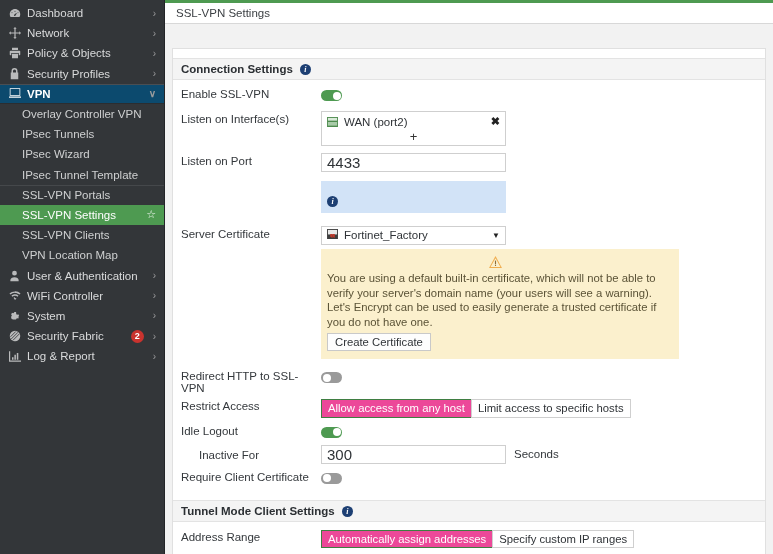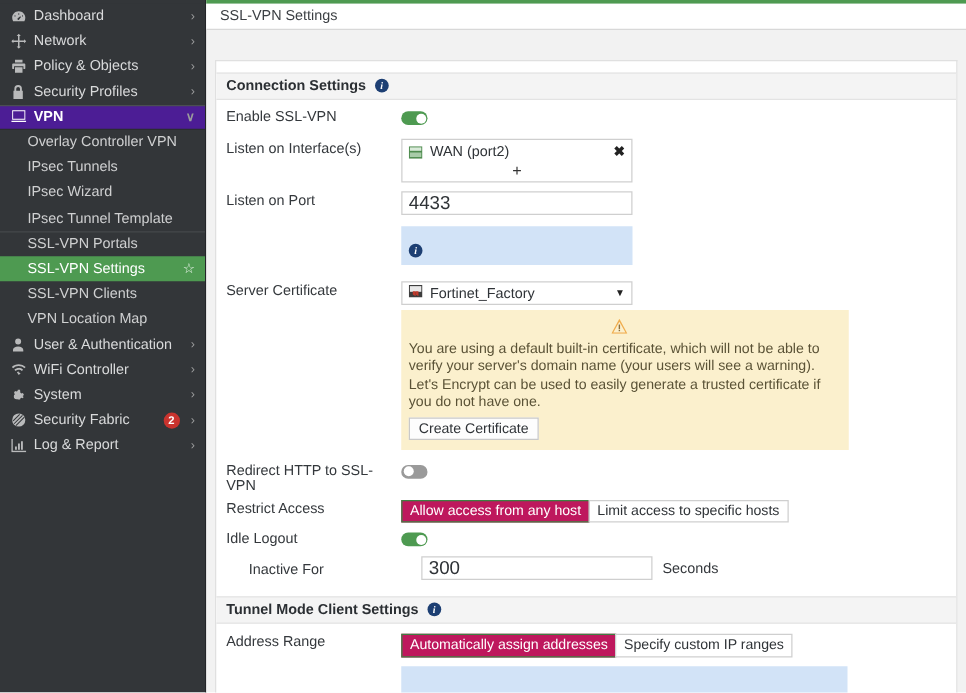--- a/index.html
+++ b/index.html
@@ -32,21 +32,21 @@
     white-space: nowrap;
     cursor: pointer;
   }
   .nav-item .ic {
     width: 15px; flex: 0 0 15px;
     display: inline-flex; align-items: center; justify-content: center;
     color: #b9babb; margin-right: 5px;
   }
   .nav-item .lbl { flex: 1 1 auto; overflow: hidden; text-overflow: ellipsis; }
   .nav-item .chev { color: #9a9b9c; font-size: 10px; margin-left: 4px; }
-  .nav-item.active-group { background: #4c1d95; color:#fff; font-weight: bold; border-top:1px solid #4a4e52; border-bottom:1px solid #2b2d30;}
+  .nav-item.active-group { background: #0c4a6e; color:#fff; font-weight: bold; border-top:1px solid #4a4e52; border-bottom:1px solid #2b2d30;}
   .nav-item.active-group .ic { color:#fff; }
   .nav-sub {
     display: flex; align-items: center;
     height: 20.2px;
     padding-left: 22px; padding-right: 8px;
     color: #cfd0d1; white-space: nowrap; cursor: pointer;
   }
   .nav-sub.selected {
     background: #4e9a51;
     color: #fff;
@@ -167,21 +167,21 @@
   }
 
   .segmented { display:inline-flex; font-size: 11.3px; }
   .segmented .seg {
     border:1px solid #cfcfcf; background:#fff; color:#2f3337;
     padding: 2px 6px 2.5px 6px; cursor:pointer; white-space:nowrap;
     margin-left:-1px;
   }
   .segmented .seg:first-child { margin-left:0; }
   .segmented .seg.active {
-    background: #be185d; border-color:#3f7e42; color:#fff;
+    background: #ec4899; border-color:#3f7e42; color:#fff;
   }
   .unit { font-size: 11.5px; color:#34383c; margin-left:8px; padding-top:2px; }
 </style>
 </head>
 <body>
 
 <div id="app">
 
   <div id="sidebar">
     <div class="nav-top"></div>
@@ -430,28 +430,34 @@
           </div>
         </div>
 
         <div class="row" style="padding-top:5px;">
           <div class="lab">Idle Logout</div>
           <div class="fld">
             <span class="toggle on"><span class="knob"></span></span>
           </div>
         </div>
 
-        <div class="row" style="padding-top:4px; align-items:center;gap:16px;">
+        <div class="row" style="padding-top:4px; align-items:center;">
           <div class="lab indent">Inactive For</div>
           <div class="fld" style="display:flex; align-items:center;">
             <div class="textinput">300</div>
             <span class="unit" style="padding-top:0">Seconds</span>
           </div>
         </div>
 
+        <div class="row" style="padding-top:5px;">
+          <div class="lab">Require Client Certificate</div>
+          <div class="fld">
+            <span class="toggle"><span class="knob"></span></span>
+          </div>
+        </div>
 
         <div style="height:13px"></div>
 
         <div class="sec-header">
           <span>Tunnel Mode Client Settings</span>
           <span class="info"><span class="info-dot">i</span></span>
         </div>
 
         <div class="row" style="padding-top:7px;">
           <div class="lab">Address Range</div>

